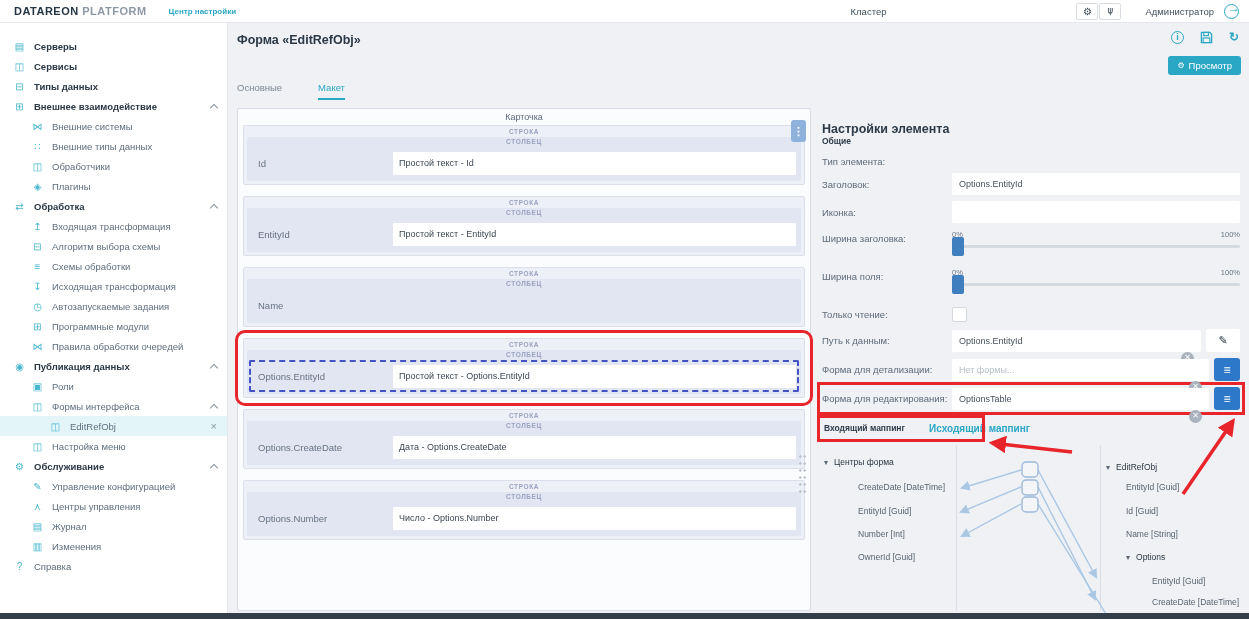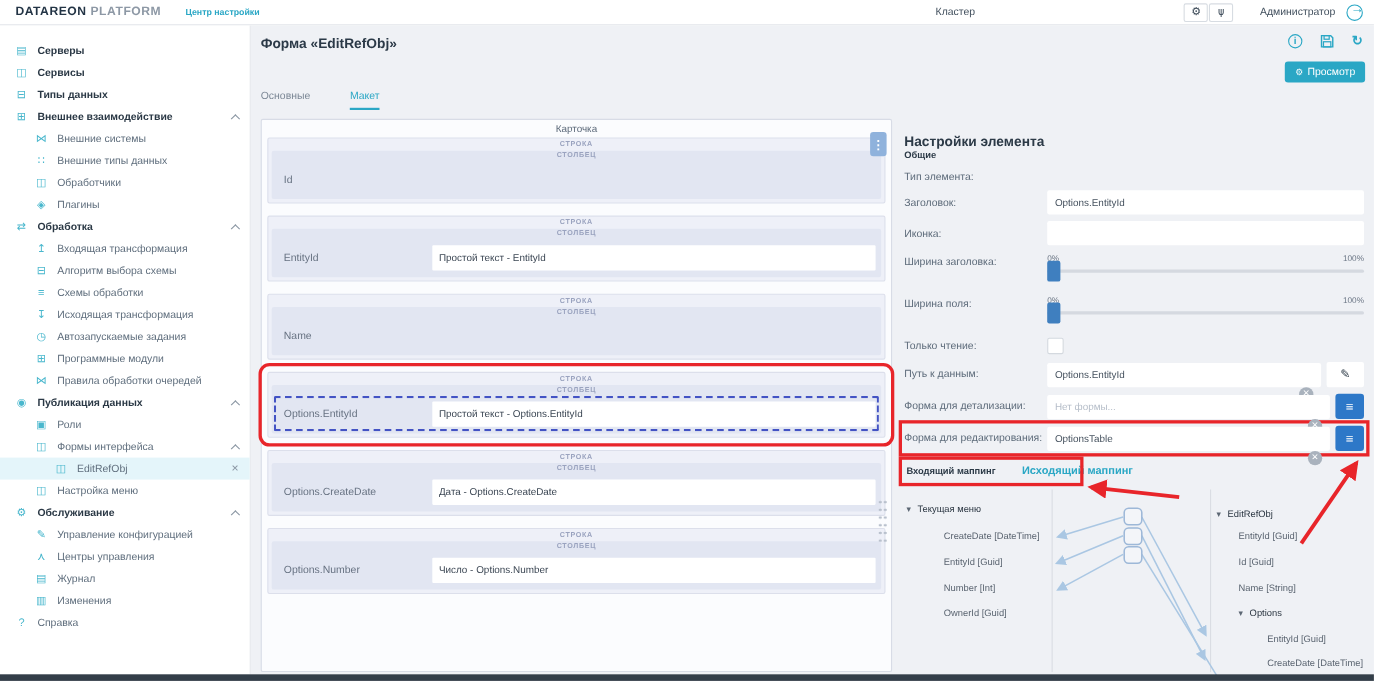--- a/index.html
+++ b/index.html
@@ -252,20 +252,21 @@
     <div class="card-title">Карточка</div>
     <div class="card-menu">⋮</div>
     <div class="rows-wrap">
       <div class="crow">
         <div class="tag">СТРОКА</div>
         <div class="ccol">
             <div class="tag">СТОЛБЕЦ</div>
           <div class="fieldwrap">
               <div class="field">
                 <div class="flabel">Id</div>
+                <div class="finput">Простой текст - Id</div>
               </div>
             </div>
         </div>
       </div>
       <div class="crow">
         <div class="tag">СТРОКА</div>
         <div class="ccol">
             <div class="tag">СТОЛБЕЦ</div>
           <div class="fieldwrap">
               <div class="field">
@@ -402,21 +403,21 @@
       </div>
     </div>
     <div class="map-tabs row-annot">
       <span class="mt-in">Входящий маппинг</span>
       <span class="mt-out">Исходящий маппинг</span>
     </div>
 
     <div class="guide" style="left:136px;"></div>
     <div class="guide" style="left:280px;"></div>
 
-    <div class="titem root" style="left:4px; top:349px;"><span class="tri">▾</span><span>Текущая меню</span></div>
+    <div class="titem root" style="left:4px; top:349px;"><span class="tri">▾</span><span>Центры форма</span></div>
     <div class="titem" style="left:38px; top:374px;">CreateDate  [DateTime]</div>
     <div class="titem" style="left:38px; top:398px;">EntityId  [Guid]</div>
     <div class="titem" style="left:38px; top:421px;">Number  [Int]</div>
     <div class="titem" style="left:38px; top:444px;">OwnerId  [Guid]</div>
 
     <div class="titem root" style="left:286px; top:354px;"><span class="tri">▾</span><span>EditRefObj</span></div>
     <div class="titem" style="left:306px; top:374px;">EntityId  [Guid]</div>
     <div class="titem" style="left:306px; top:398px;">Id  [Guid]</div>
     <div class="titem" style="left:306px; top:421px;">Name  [String]</div>
     <div class="titem root" style="left:306px; top:444px;"><span class="tri">▾</span><span>Options</span></div>

